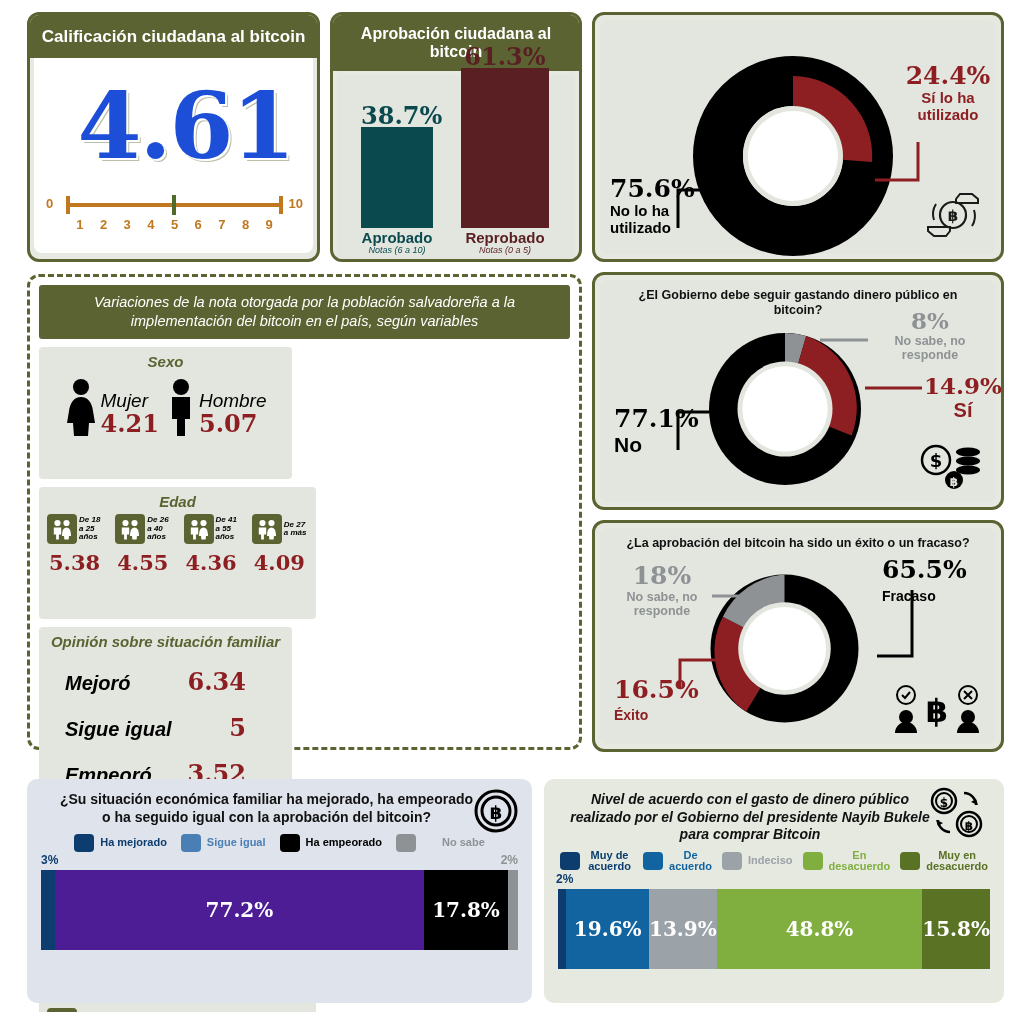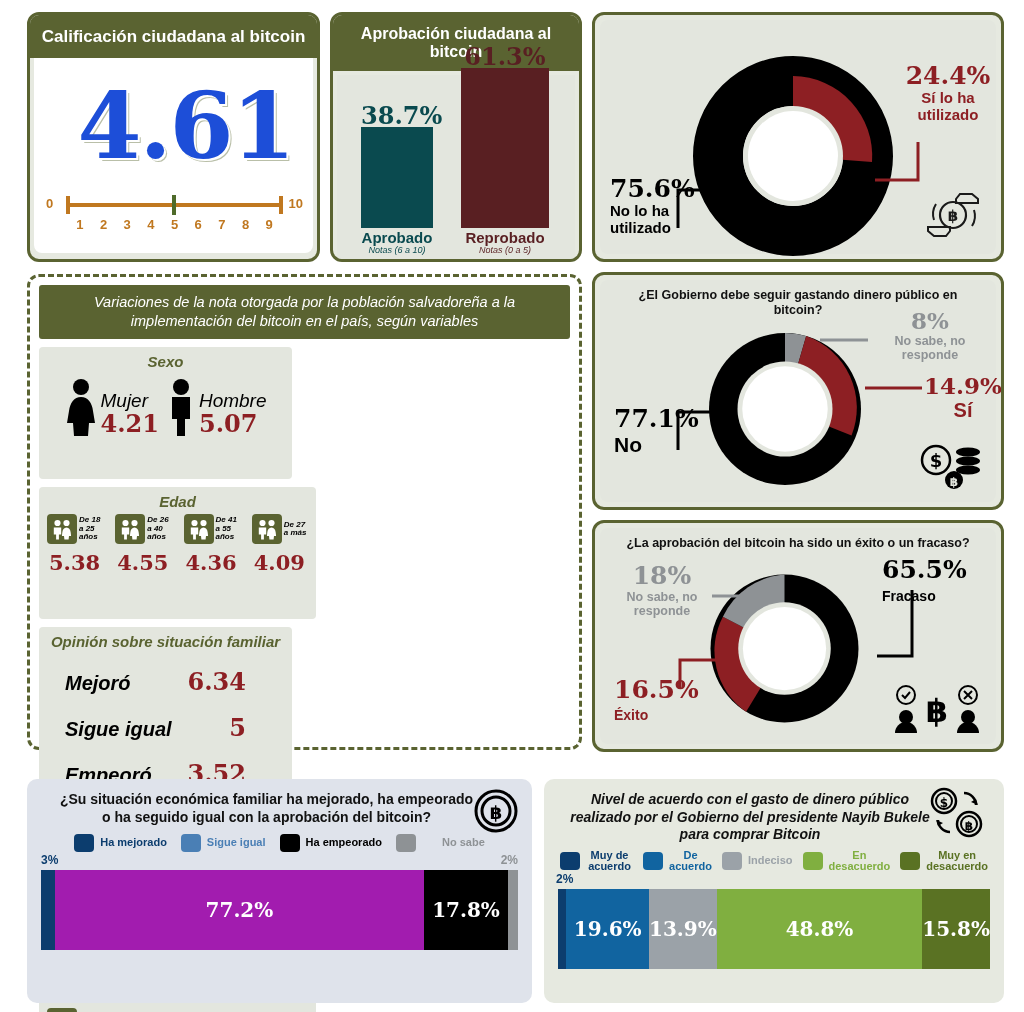--- a/index.html
+++ b/index.html
@@ -498,21 +498,21 @@
       <div class="lg-item">
         <div class="lg-sw" style="background: rgb(142, 146, 149);"></div>
         <div class="lg-tx" style="color: rgb(142, 146, 149); margin-left: 20px;">No sabe</div>
       </div>
     </div>
   <div class="bar-wrap" style="margin-top:18px;">
     <div class="edge-lab" style="left:0; top:-17px; color:#0c3d6e;">3%</div>
     <div class="edge-lab" style="right:0; top:-17px; color:#8e9295;">2%</div>
     <div class="stackbar" id="stackbar-family">
         <div class="seg" style="flex: 3 1 0%; background: rgb(12, 61, 110);"></div>
-        <div class="seg" style="flex: 77.2 1 0%; background: #a21caf;">77.2%</div>
+        <div class="seg" style="flex: 77.2 1 0%; background: #4c1d95;">77.2%</div>
         <div class="seg" style="flex: 17.8 1 0%; background: rgb(0, 0, 0);">17.8%</div>
         <div class="seg" style="flex: 2 1 0%; background: rgb(142, 146, 149);"></div>
       </div>
   </div>
 </div>
 
 <div class="stack-card" id="stack-right">
   <div class="stack-title ital" style="padding:12px 70px 0 22px;">Nivel de acuerdo con el gasto de dinero público realizado por el Gobierno del presidente Nayib Bukele para comprar Bitcoin</div>
   <svg class="corner-icon" style="right:18px; top:8px;" width="58" height="52" viewBox="0 0 58 52">
     <circle cx="16" cy="14" r="12" fill="none" stroke="#000" stroke-width="2.5"></circle>

